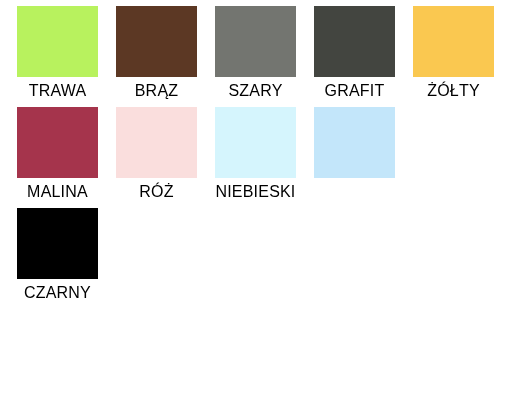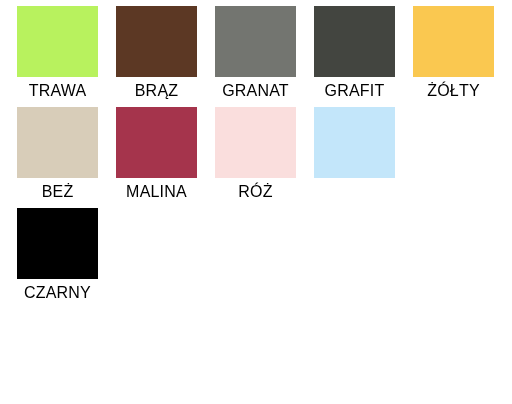--- a/index.html
+++ b/index.html
@@ -65,43 +65,43 @@
       <div class="swatch-cell">
         <span class="swatch-chip" style="background: rgb(184, 242, 94);"></span>
         <span class="swatch-label">TRAWA</span>
       </div>
       <div class="swatch-cell">
         <span class="swatch-chip" style="background: rgb(92, 56, 36);"></span>
         <span class="swatch-label">BRĄZ</span>
       </div>
       <div class="swatch-cell">
         <span class="swatch-chip" style="background: rgb(115, 117, 112);"></span>
-        <span class="swatch-label">GRANAT</span>
+        <span class="swatch-label">SZARY</span>
       </div>
       <div class="swatch-cell">
         <span class="swatch-chip" style="background: rgb(67, 69, 64);"></span>
         <span class="swatch-label">GRAFIT</span>
       </div>
       <div class="swatch-cell">
         <span class="swatch-chip" style="background: rgb(250, 200, 80);"></span>
         <span class="swatch-label">ŻÓŁTY</span>
       </div>
     </div>
     <div class="swatch-row">
       <div class="swatch-cell">
-        <span class="swatch-chip" style="background: rgb(216, 205, 185);"></span>
-        <span class="swatch-label">BEŻ</span>
-      </div>
-      <div class="swatch-cell">
         <span class="swatch-chip" style="background: rgb(165, 52, 76);"></span>
         <span class="swatch-label">MALINA</span>
       </div>
       <div class="swatch-cell">
         <span class="swatch-chip" style="background: rgb(250, 222, 221);"></span>
         <span class="swatch-label">RÓŻ</span>
+      </div>
+      <div class="swatch-cell">
+        <span class="swatch-chip" style="background: rgb(213, 245, 253);"></span>
+        <span class="swatch-label">NIEBIESKI</span>
       </div>
       <div class="swatch-cell">
         <span class="swatch-chip" style="background: rgb(195, 230, 250);"></span>
       </div>
     </div>
     <div class="swatch-row">
       <div class="swatch-cell">
         <span class="swatch-chip" style="background: rgb(0, 0, 0);"></span>
         <span class="swatch-label">CZARNY</span>
       </div>

